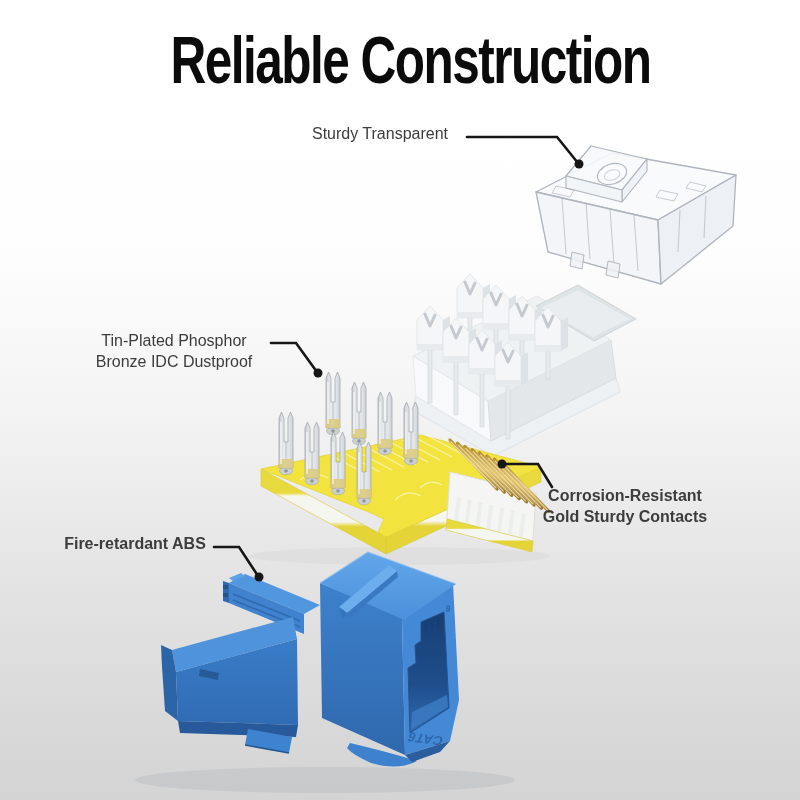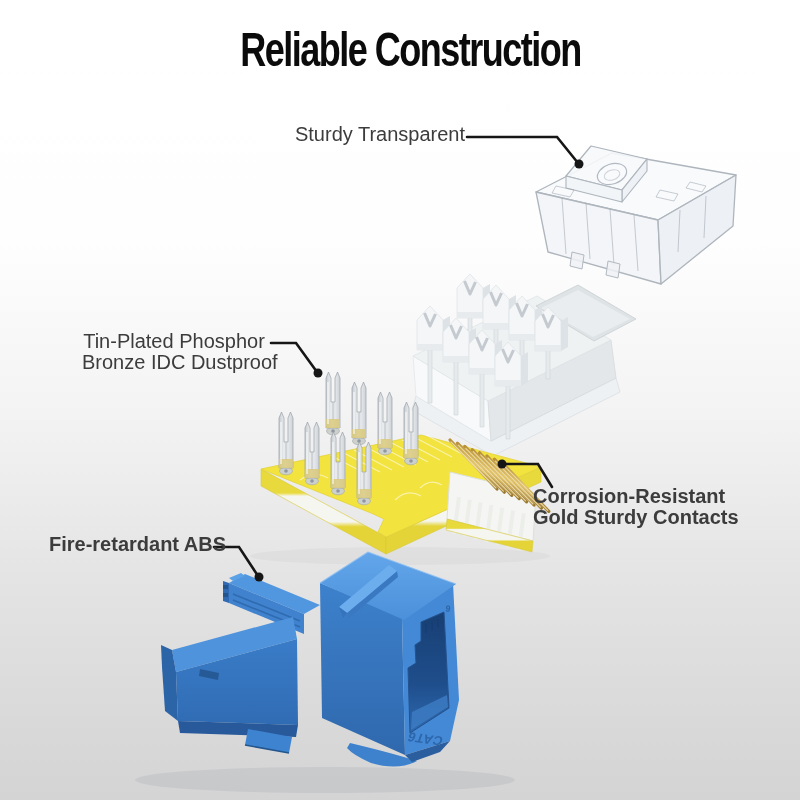--- a/index.html
+++ b/index.html
@@ -3,26 +3,26 @@
 <meta charset="utf-8">
 <style>
   html,body{margin:0;padding:0;}
   .stage{
     position:relative;width:800px;height:800px;overflow:hidden;
     background:linear-gradient(180deg,#ffffff 0%,#fefefe 30%,#f3f3f4 52%,#e4e4e5 72%,#d8d8d9 92%,#d4d4d5 100%);
     font-family:"Liberation Sans","DejaVu Sans",sans-serif;
   }
   .title{
     position:absolute;top:22px;left:0;width:100%;text-align:center;
-    font-size:48px;font-weight:bold;color:#0b0b0b;letter-spacing:-2px;white-space:nowrap;
+    font-size:66px;font-weight:bold;color:#0b0b0b;letter-spacing:-2px;white-space:nowrap;
   }
   .title span{display:inline-block;transform:scaleX(.75) translateX(14px);transform-origin:center;}
   .svg-layer{position:absolute;left:0;top:0;}
   .callout-label{
-    position:absolute;font-size:20px;line-height:20.5px;color:#3c3c3c;text-align:center;
+    position:absolute;font-size:16px;line-height:20.5px;color:#3c3c3c;text-align:center;
   }
   .callout-label span{display:block;white-space:nowrap;}
   #lbl-cap{left:292px;top:124px;width:176px;}
   #lbl-idc{left:82px;top:331px;width:184px;}
   #lbl-gold{left:533px;top:486px;width:184px;font-weight:bold;}
   #lbl-abs{left:49px;top:534px;width:172px;font-weight:bold;}
 </style>
 </head>
 <body>
 

